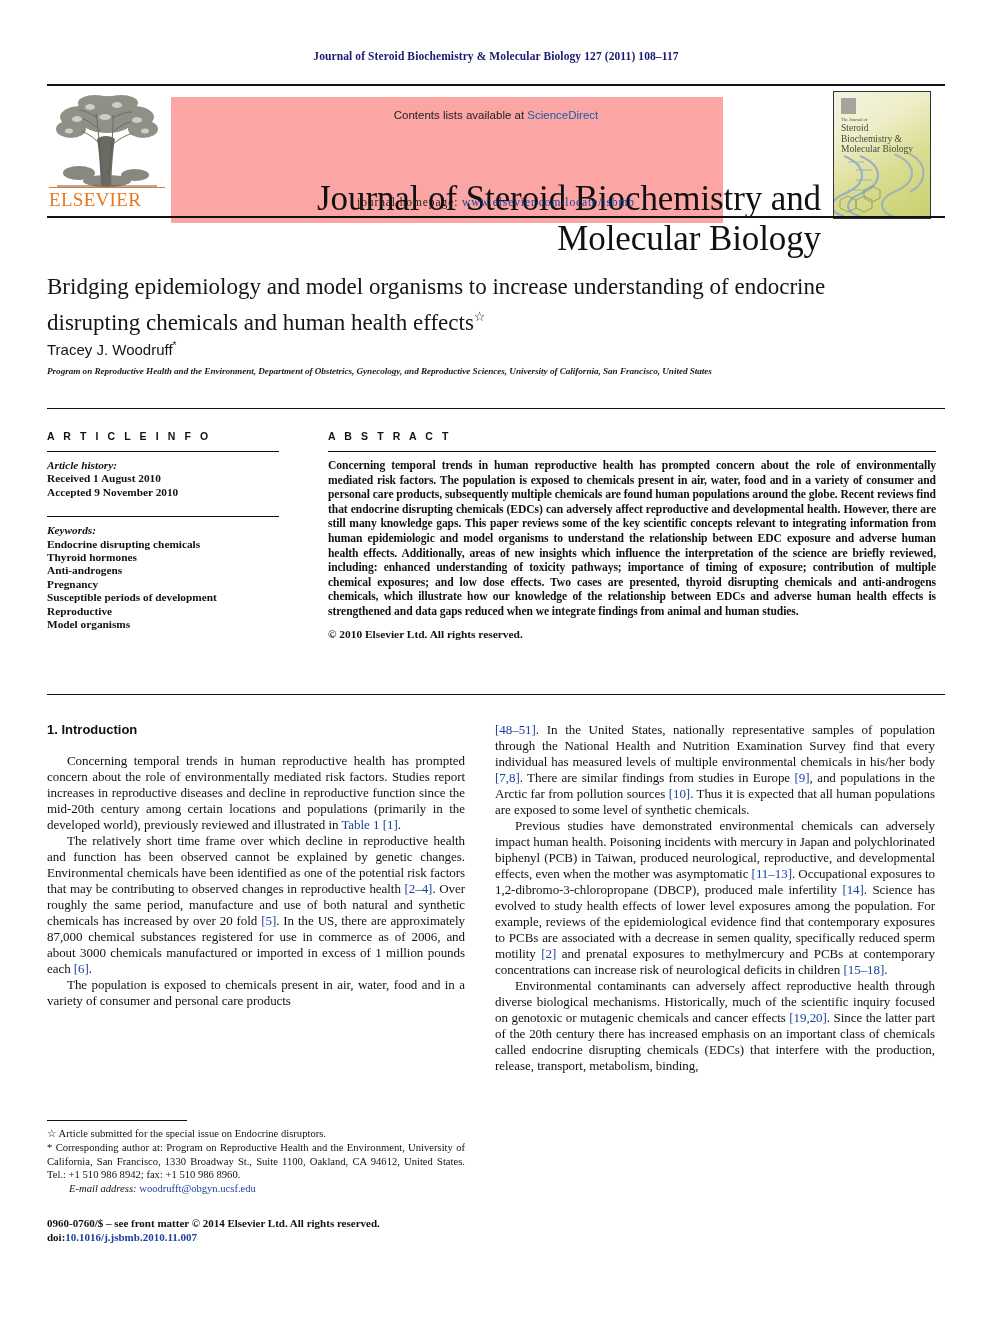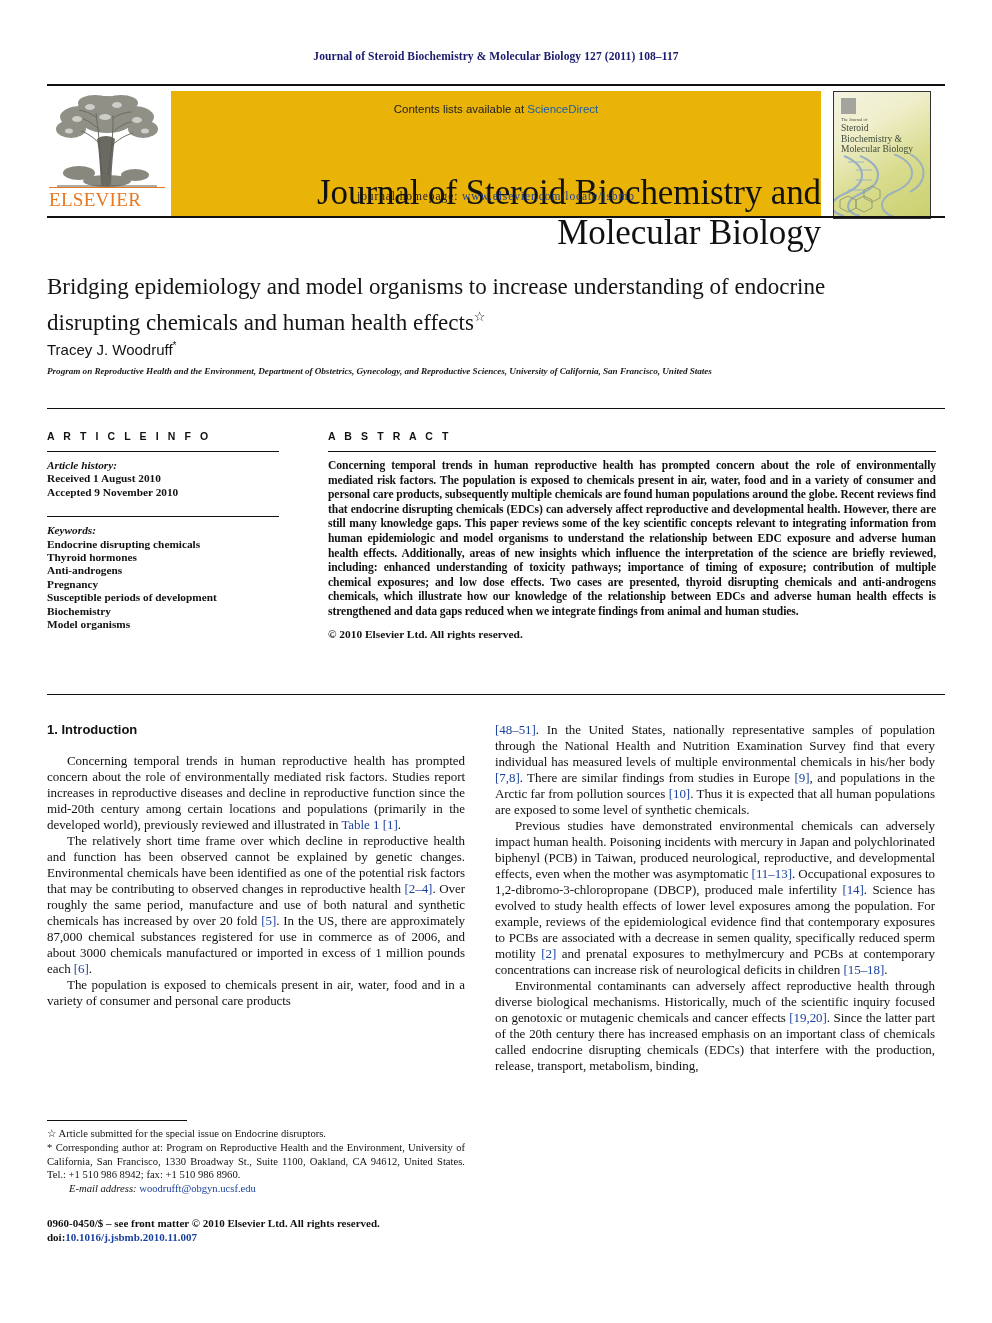--- a/index.html
+++ b/index.html
@@ -69,24 +69,24 @@
     font-family: "Liberation Serif", serif;
     font-size: 19px;
     letter-spacing: 0.3px;
     color: #E87722;
     border-top: 1.6px solid #E87722;
     padding-top: 1px;
   }
 
   .banner {
     position: absolute;
-    left: 124px; top: 2px;
-    width: 650px;
+    left: 124px; top: 8px;
+    width: 552px;
     height: 126px;
-    background: #eab308;
+    background: #fca5a5;
   }
   .contents-line {
     position: absolute;
     left: 0; top: 12px;
     width: 650px;
     text-align: center;
     font-family: "Liberation Sans", sans-serif;
     font-size: 11.5px;
     color: #222;
   }
@@ -452,21 +452,21 @@
       <div>Accepted 9 November 2010</div>
     </div>
     <div class="info-rule2"></div>
     <div class="info-block">
       <div class="lead">Keywords:</div>
       <div>Endocrine disrupting chemicals</div>
       <div>Thyroid hormones</div>
       <div>Anti-androgens</div>
       <div>Pregnancy</div>
       <div>Susceptible periods of development</div>
-      <div>Biochemistry</div>
+      <div>Reproductive</div>
       <div>Model organisms</div>
     </div>
   </div>
 
   <div class="col-abstract">
     <div class="sec-head">A B S T R A C T</div>
     <div class="abstract-rule"></div>
     <div class="abstract-body">Concerning temporal trends in human reproductive health has prompted concern about the role of environmentally mediated risk factors. The population is exposed to chemicals present in air, water, food and in a variety of consumer and personal care products, subsequently multiple chemicals are found human populations around the globe. Recent reviews find that endocrine disrupting chemicals (EDCs) can adversely affect reproductive and developmental health. However, there are still many knowledge gaps. This paper reviews some of the key scientific concepts relevant to integrating information from human epidemiologic and model organisms to understand the relationship between EDC exposure and adverse human health effects. Additionally, areas of new insights which influence the interpretation of the science are briefly reviewed, including: enhanced understanding of toxicity pathways; importance of timing of exposure; contribution of multiple chemical exposures; and low dose effects. Two cases are presented, thyroid disrupting chemicals and anti-androgens chemicals, which illustrate how our knowledge of the relationship between EDCs and adverse human health effects is strengthened and data gaps reduced when we integrate findings from animal and human studies.</div>
     <div class="abstract-copy">© 2010 Elsevier Ltd. All rights reserved.</div>
   </div>
@@ -490,19 +490,19 @@
   <div class="footnotes">
     <div class="fn">☆ Article submitted for the special issue on Endocrine disruptors.</div>
     <div class="fn">* Corresponding author at: Program on Reproductive Health and the Environment, University of California, San Francisco, 1330 Broadway St., Suite 1100, Oakland, CA 94612, United States. Tel.: +1 510 986 8942; fax: +1 510 986 8960.</div>
     <div class="fn email-line">
       <span class="email-label">E-mail address:</span>
       <span class="email">woodrufft@obgyn.ucsf.edu</span>
     </div>
   </div>
 
   <div class="imprint">
-    <div>0960-0450/$ – see front matter © 2010 Elsevier Ltd. All rights reserved.</div>
+    <div>0960-0760/$ – see front matter © 2014 Elsevier Ltd. All rights reserved.</div>
     <div>
       <span>doi:</span><span class="doi-link">10.1016/j.jsbmb.2010.11.007</span>
     </div>
   </div>
 
 </div>
 
 </body></html>

